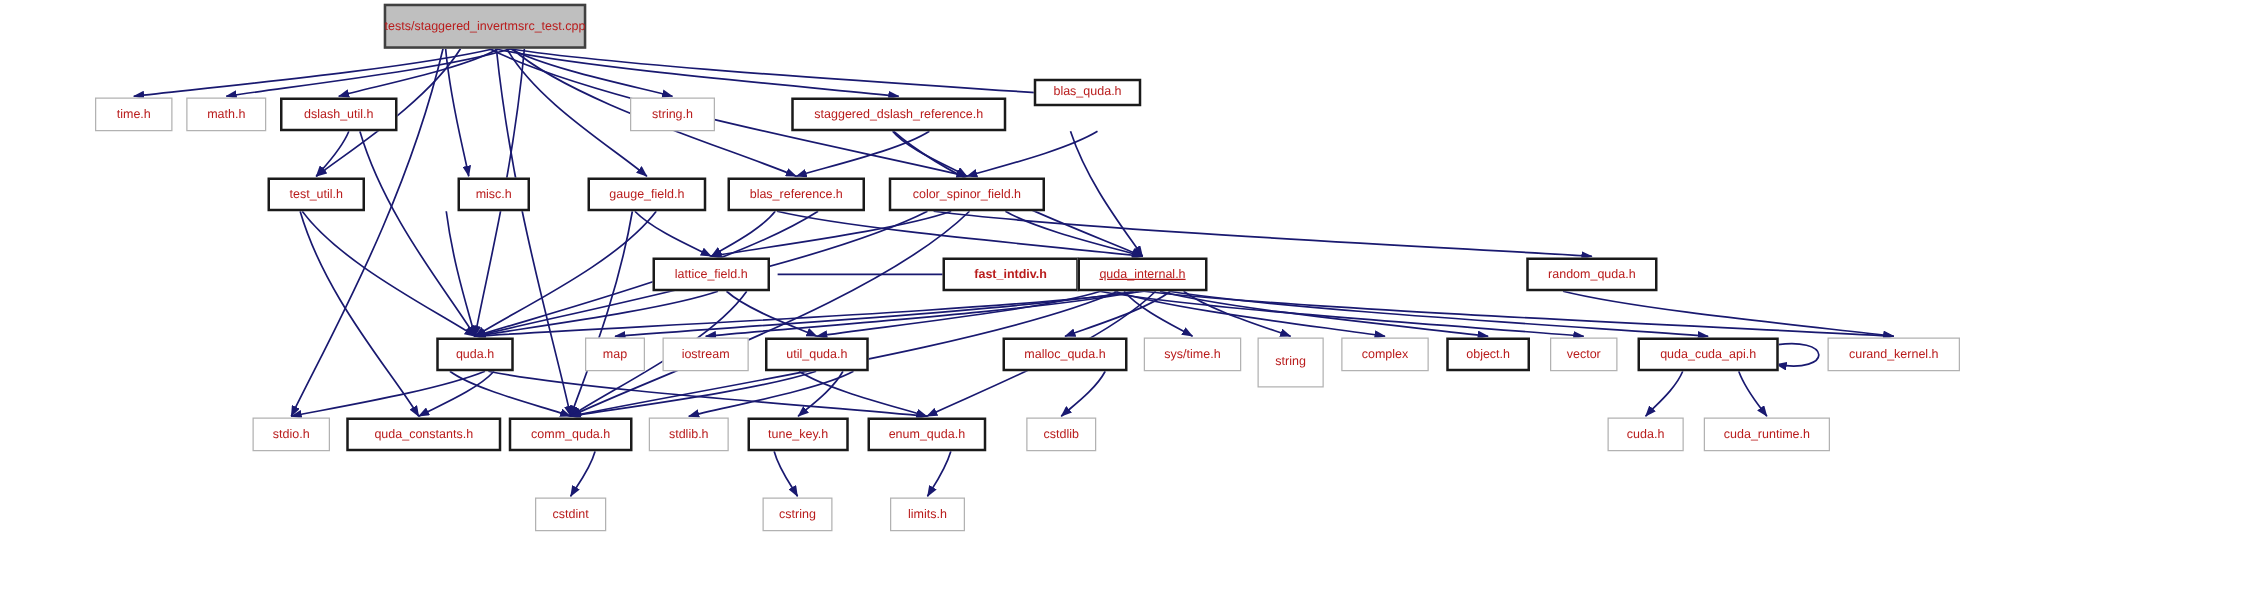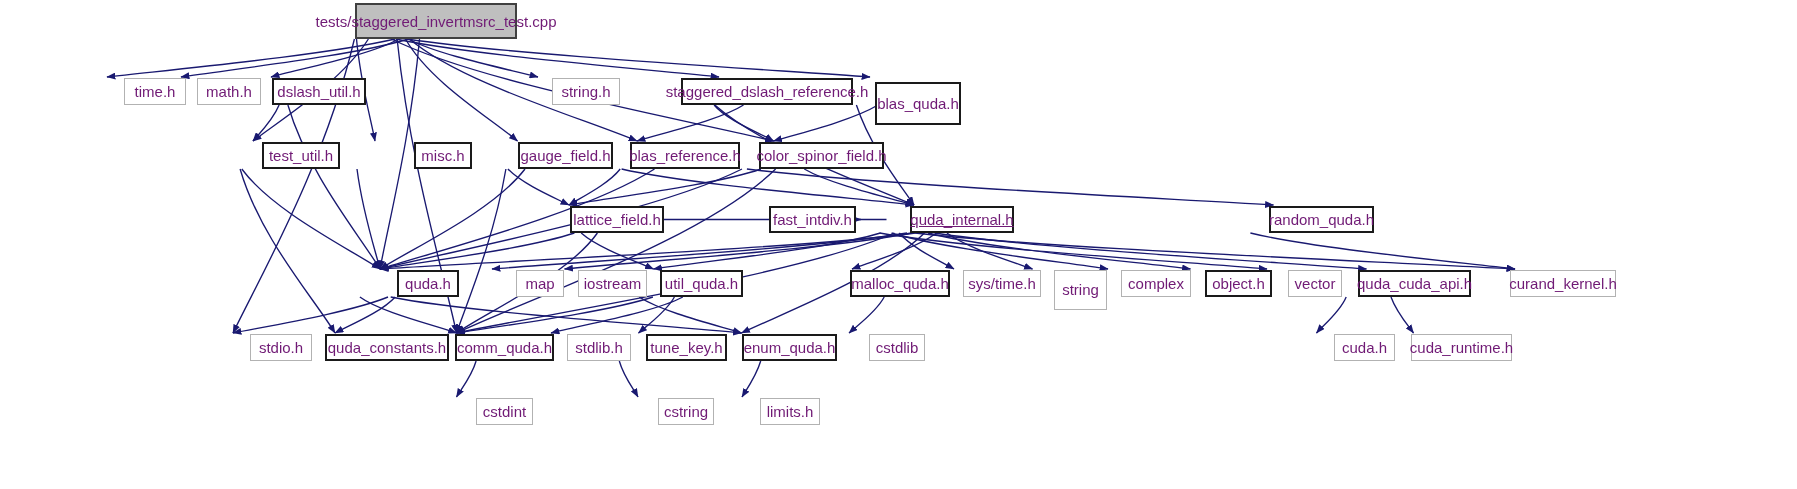--- a/index.html
+++ b/index.html
@@ -9,30 +9,29 @@
     background:#ffffff;
     font-family:"Liberation Sans", sans-serif;
     overflow:hidden;
   }
   #edges{position:absolute;left:0;top:0;width:1797px;height:489px;}
   .node{
     position:absolute;
     box-sizing:border-box;
     background:#ffffff;
     border:1px solid #b2b2b2;
-    color:#701a75;
-    font-size:15px;
+    color:#b91c1c;
+    font-size:10px;
     line-height:14px;
     display:flex;
     align-items:center;
     justify-content:center;
     text-align:center;
     white-space:nowrap;
     z-index:5;
-    margin-left:48px;
   }
   .node.lib{border:2px solid #1a1a1a;}
   .node.root{
     border:2px solid #404040;
     background:#bfbfbf;
     white-space:normal;
     line-height:15px;
   }
 </style>
 </head>
@@ -122,28 +121,28 @@
       <div class="node root" style="left: 307px; top: 3px; width: 162px; height: 36px;">
         <span>tests/staggered_invertmsrc</span>
         <br>
         <span>_test.cpp</span>
       </div>
       <div class="node sys" style="left: 76px; top: 78px; width: 62px; height: 27px;">time.h</div>
       <div class="node sys" style="left: 149px; top: 78px; width: 64px; height: 27px;">math.h</div>
       <div class="node lib" style="left: 224px; top: 78px; width: 94px; height: 27px;">dslash_util.h</div>
       <div class="node sys" style="left: 504px; top: 78px; width: 68px; height: 27px;">string.h</div>
       <div class="node lib" style="left: 633px; top: 78px; width: 172px; height: 27px;">staggered_dslash_reference.h</div>
-      <div class="node lib" style="left: 827px; top: 82px; width: 86px; height: 43px;">blas_quda.h</div>
+      <div class="node lib" style="left: 827px; top: 63px; width: 86px; height: 22px;">blas_quda.h</div>
       <div class="node lib" style="left: 214px; top: 142px; width: 78px; height: 27px;">test_util.h</div>
       <div class="node lib" style="left: 366px; top: 142px; width: 58px; height: 27px;">misc.h</div>
       <div class="node lib" style="left: 470px; top: 142px; width: 95px; height: 27px;">gauge_field.h</div>
       <div class="node lib" style="left: 582px; top: 142px; width: 110px; height: 27px;">blas_reference.h</div>
       <div class="node lib" style="left: 711px; top: 142px; width: 125px; height: 27px;">color_spinor_field.h</div>
       <div class="node lib" style="left: 522px; top: 206px; width: 94px; height: 27px; text-align: center;">lattice_field.h</div>
-      <div class="node lib" style="left: 721px; top: 206px; width: 87px; height: 27px;">fast_intdiv.h</div>
+      <div class="node lib" style="left: 754px; top: 206px; width: 109px; height: 27px; font-weight: bold;">fast_intdiv.h</div>
       <div class="node lib" style="left: 862px; top: 206px; width: 104px; height: 27px; text-decoration: underline;">quda_internal.h</div>
       <div class="node lib" style="left: 1221px; top: 206px; width: 105px; height: 27px;">random_quda.h</div>
       <div class="node lib" style="left: 349px; top: 270px; width: 62px; height: 27px;">quda.h</div>
       <div class="node sys" style="left: 468px; top: 270px; width: 48px; height: 27px;">map</div>
       <div class="node sys" style="left: 530px; top: 270px; width: 69px; height: 27px;">iostream</div>
       <div class="node lib" style="left: 612px; top: 270px; width: 83px; height: 27px;">util_quda.h</div>
       <div class="node lib" style="left: 802px; top: 270px; width: 100px; height: 27px;">malloc_quda.h</div>
       <div class="node sys" style="left: 915px; top: 270px; width: 78px; height: 27px;">sys/time.h</div>
       <div class="node sys" style="left: 1006px; top: 270px; width: 53px; height: 40px;">string</div>
       <div class="node sys" style="left: 1073px; top: 270px; width: 70px; height: 27px;">complex</div>

